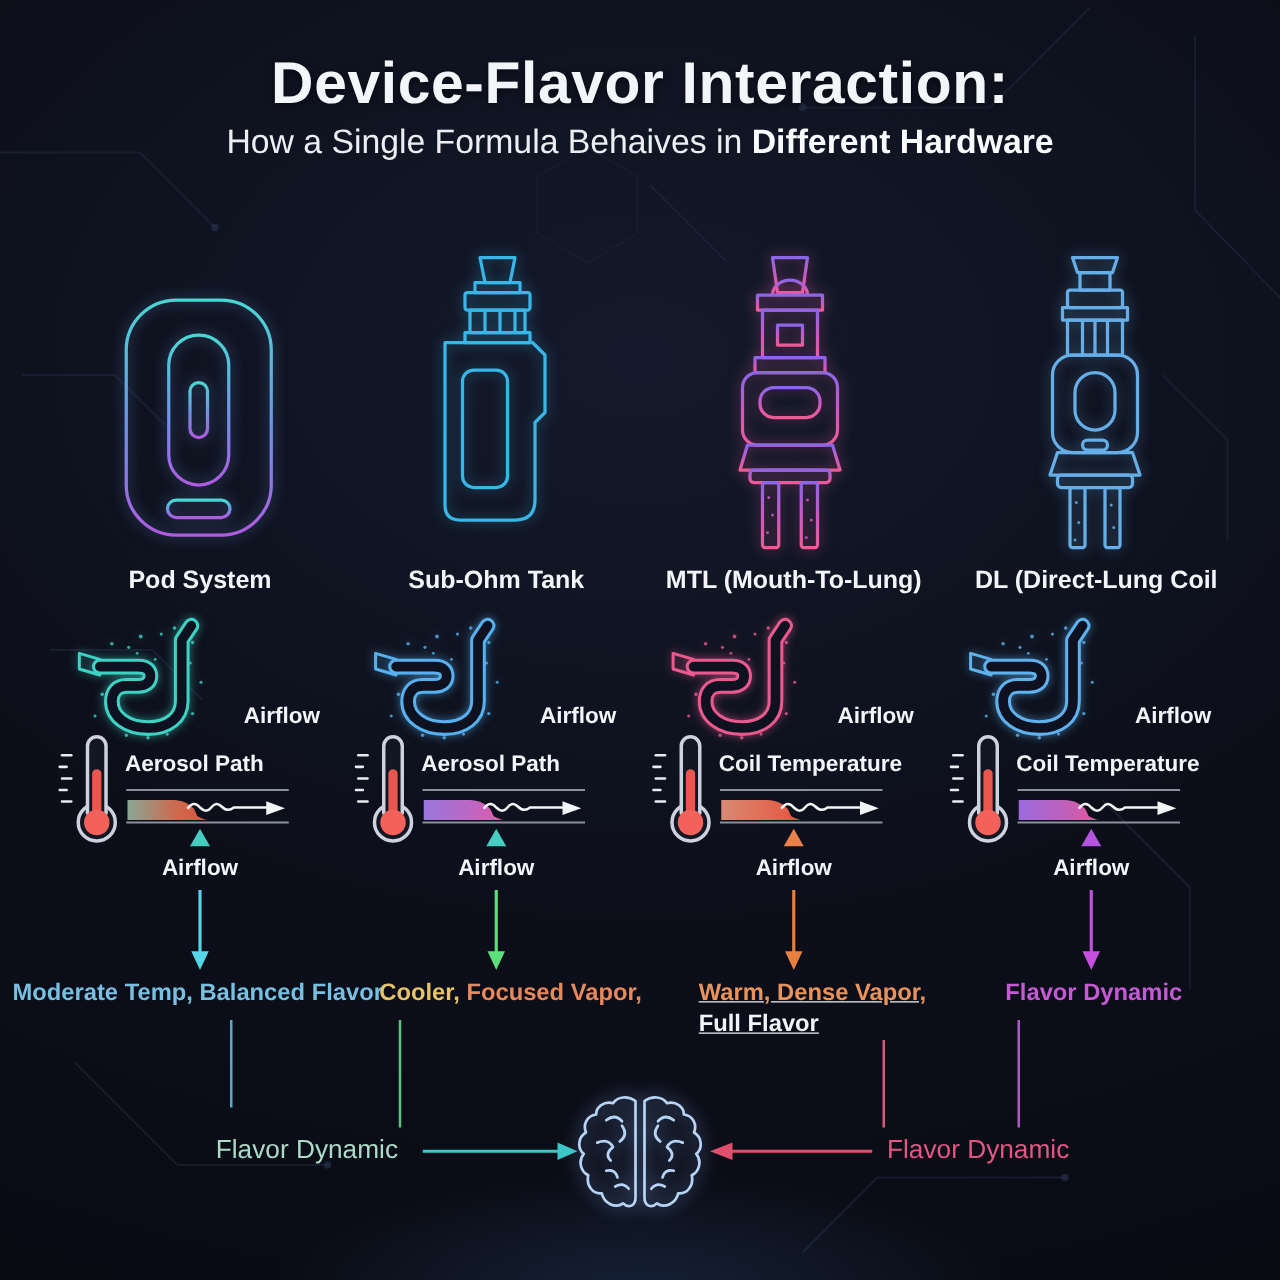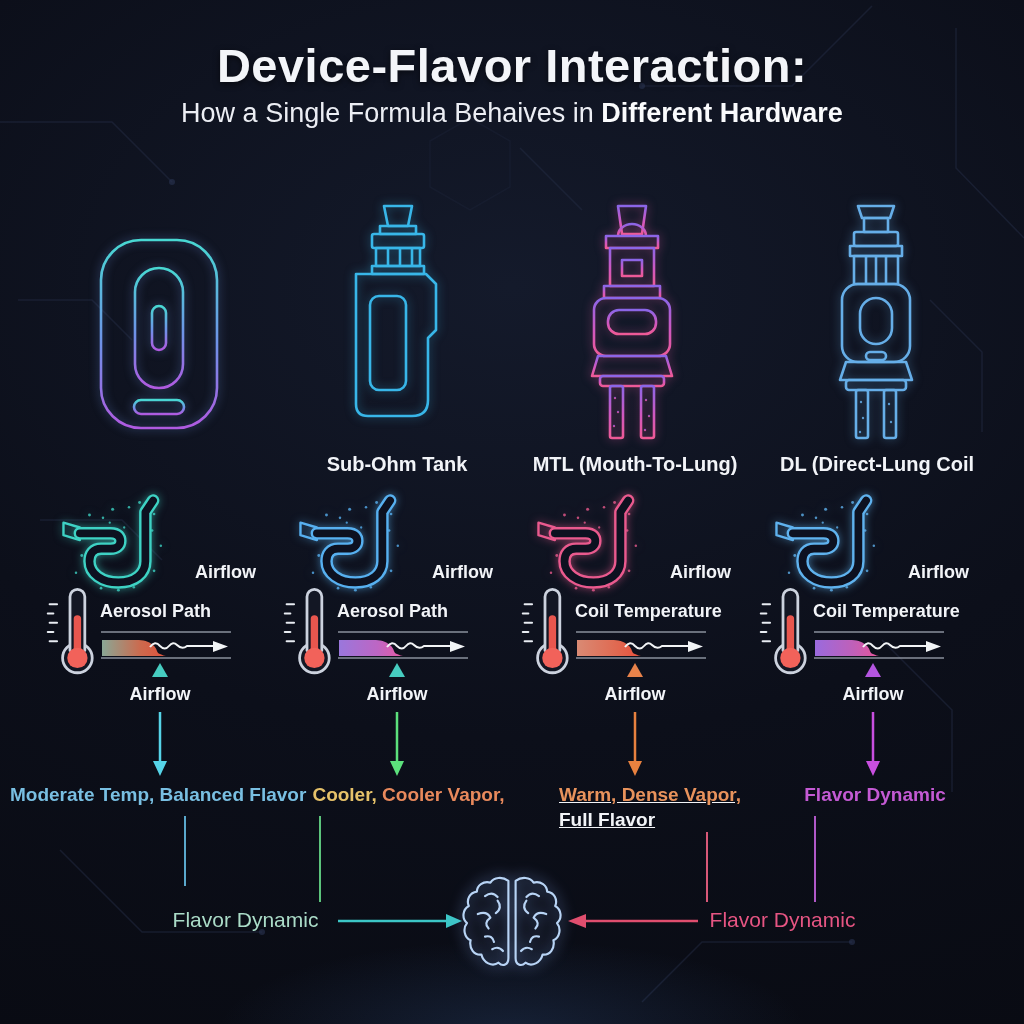--- a/index.html
+++ b/index.html
@@ -230,20 +230,21 @@
       </g>
       <g fill="#66aee8" opacity="0.85">
         <circle cx="45" cy="200" r="1.2"></circle>
           <circle cx="47" cy="216" r="1.2"></circle>
           <circle cx="44" cy="230" r="1.2"></circle>
         <circle cx="73" cy="202" r="1.2"></circle>
           <circle cx="75" cy="220" r="1.2"></circle>
       </g>
     </svg>
 
+    <div class="dev-label" style="left:45px;width:230px">Pod System</div>
     <div class="dev-label" style="left:282px;width:230px">Sub-Ohm Tank</div>
     <div class="dev-label" style="left:515px;width:240px">MTL (Mouth-To-Lung)</div>
     <div class="dev-label" style="left:752px;width:250px">DL (Direct-Lung Coil</div>
 
     <div class="col c1" style="left:45px">
       <svg class="pipe" width="148" height="106" viewBox="0 0 150 110">
           <use href="#pipe-shape"></use>
         </svg>
       <div class="airflow-side">Airflow</div>
       <svg class="thermo" width="50" height="96" viewBox="0 0 54 100">
@@ -359,21 +360,21 @@
       </svg>
       <div class="tri"></div>
       <div class="airflow-bottom">Airflow</div>
       <svg class="down-arrow" width="18" height="66" viewBox="0 0 18 66">
         <line x1="9" y1="0" x2="9" y2="50" stroke="currentColor" stroke-width="2.5"></line>
         <polygon points="2,49 16,49 9,64" fill="currentColor"></polygon>
       </svg>
     </div>
 
     <div class="result r1">Moderate Temp, Balanced Flavor</div>
-    <div class="result r2"><span class="pa">Cooler,</span><span class="pb"> Cooler Vapor,</span></div>
+    <div class="result r2"><span class="pa">Cooler,</span><span class="pb"> Focused Vapor,</span></div>
     <div class="result r3"><span class="pa">Warm, Dense Vapor,</span><div class="line2">Full Flavor</div></div>
     <div class="result r4">Flavor Dynamic</div>
 
     <div class="vline vl1"></div>
     <div class="vline vl2"></div>
     <div class="vline vl3"></div>
     <div class="vline vl4"></div>
 
     <div class="dyn-left">Flavor Dynamic</div>
     <svg class="arrow-teal" width="126" height="18" viewBox="0 0 126 18">

